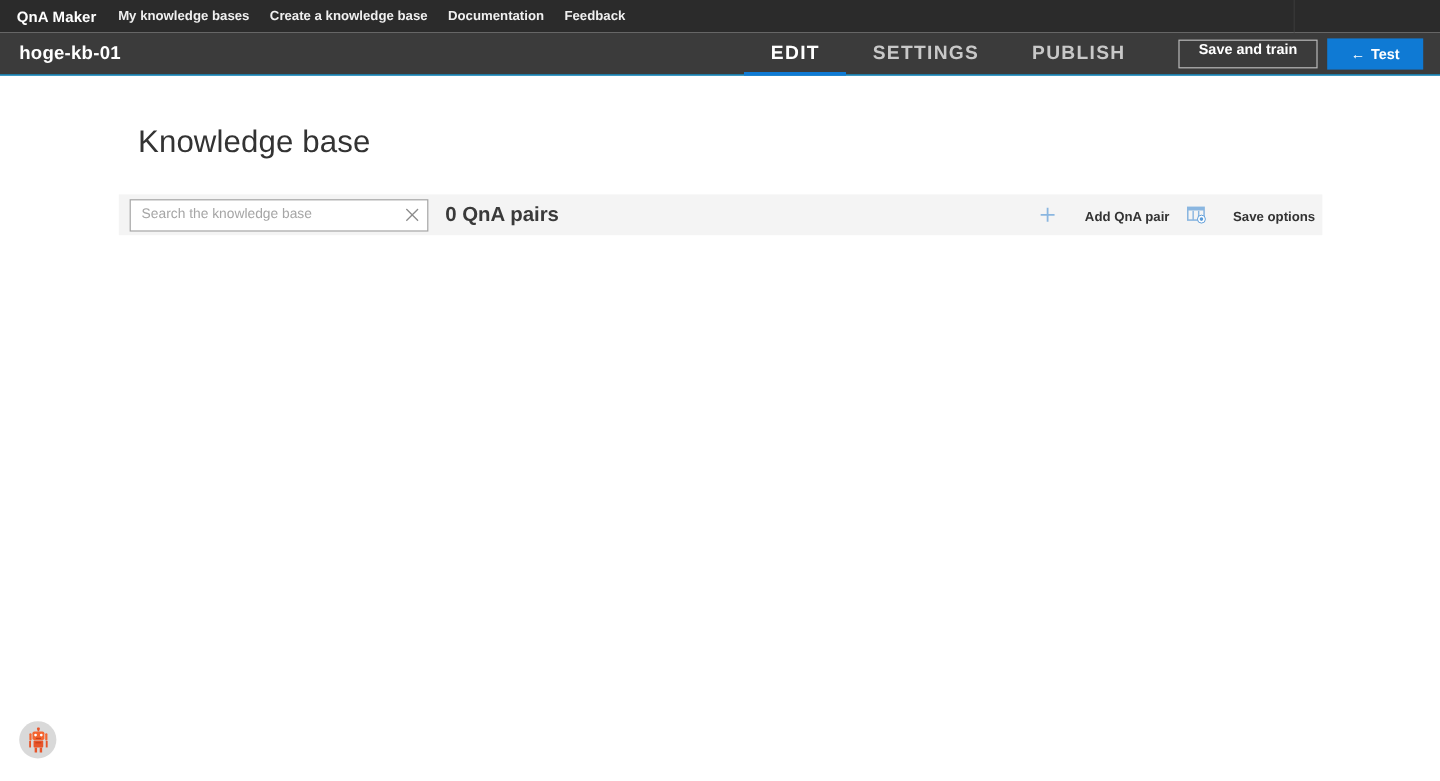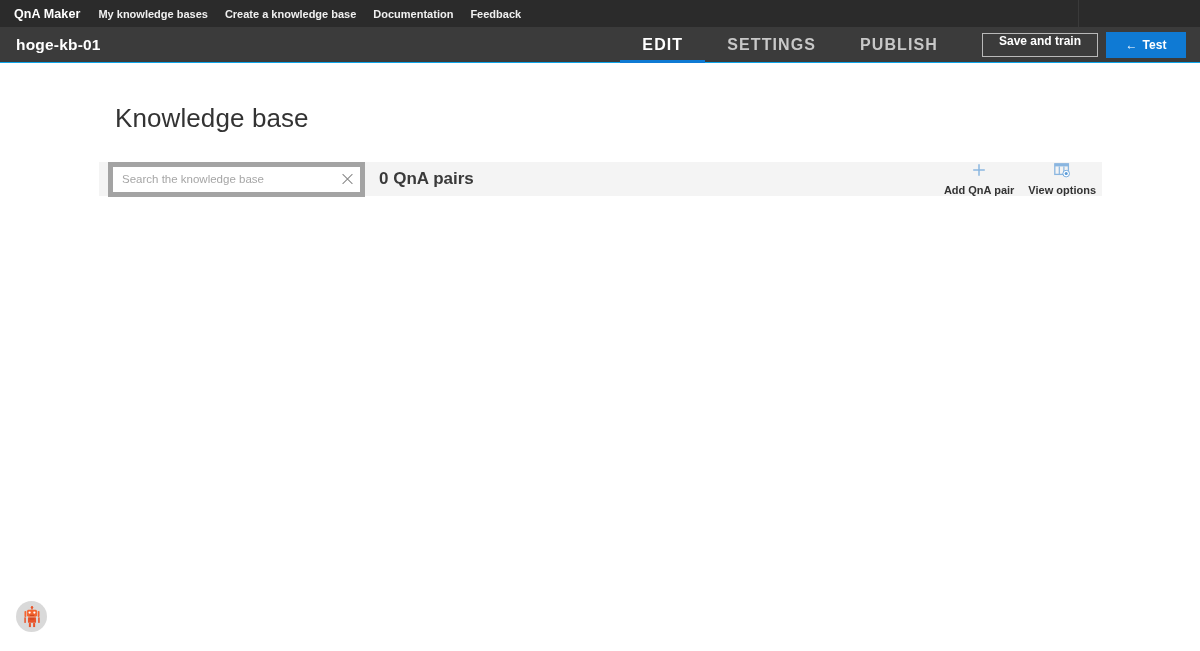--- a/index.html
+++ b/index.html
@@ -160,21 +160,21 @@
     display: flex;
     align-items: center;
     position: relative;
   }
   .search-wrap {
     position: relative;
     margin-left: 9px;
     width: 247px;
     height: 25px;
     background: #ffffff;
-    border: 5px solid #a3a3a3;
+    border: 1px solid #a3a3a3;
     display: flex;
     align-items: center;
   }
   .search-input {
     border: none;
     outline: none;
     background: transparent;
     width: 100%;
     height: 100%;
     padding: 0 26px 0 9px;
@@ -206,25 +206,24 @@
     white-space: nowrap;
   }
   .toolbar-right {
     margin-left: auto;
     display: flex;
     align-items: center;
     margin-right: 6px;
   }
   .tool-action {
     display: flex;
-    align-items: center;
-    gap: 6px;
+    align-items: flex-end;
+    gap: 23px;
     cursor: pointer;
     margin-left: 14px;
-    flex-direction: column;
   }
   .tool-action .label {
     color: #333333;
     font-size: 11px;
     font-weight: bold;
     white-space: nowrap;
   }
   .plus-icon {
     width: 16px;
     height: 16px;
@@ -320,21 +319,21 @@
       <div class="tool-action">
         <span class="view-icon">
           <svg width="16" height="16" viewBox="0 0 16 16" aria-hidden="true">
             <rect x="0.8" y="1.8" width="13.6" height="10.6" fill="none" stroke="#8ab6e0" stroke-width="1.3"></rect>
             <rect x="0.8" y="1.8" width="13.6" height="2.6" fill="#8ab6e0"></rect>
             <path d="M5.3 4.6 V12.4 M9.9 4.6 V12.4" stroke="#8ab6e0" stroke-width="1.2" fill="none"></path>
             <circle cx="12.2" cy="11.6" r="3.3" fill="#ffffff" stroke="#5a9bd8" stroke-width="0.8"></circle>
             <circle cx="12.2" cy="11.6" r="1.5" fill="#5a9bd8"></circle>
           </svg>
         </span>
-        <span class="label">View options</span>
+        <span class="label">Save options</span>
       </div>
 
     </div>
   </div>
 </div>
 
 <div class="bot-avatar">
   <svg width="22" height="22" viewBox="0 0 24 24" aria-hidden="true">
     <rect x="11.2" y="1.2" width="1.6" height="2.6" fill="#e8542a"></rect>
     <circle cx="12" cy="1.4" r="1.3" fill="#e8542a"></circle>

